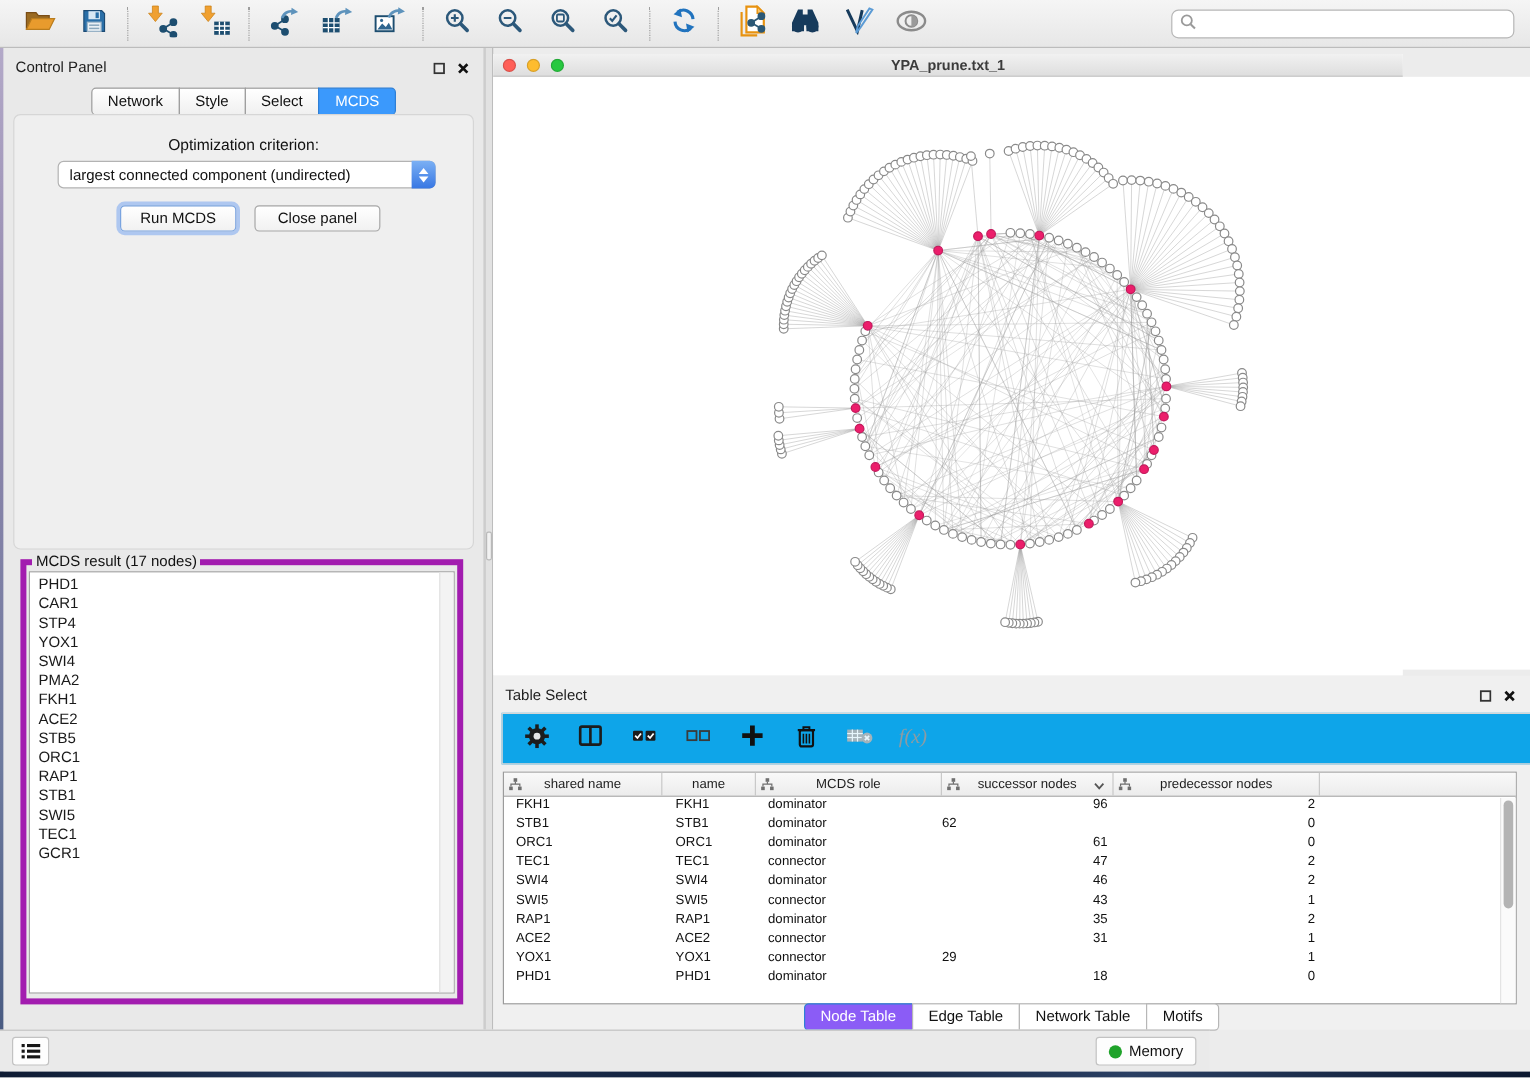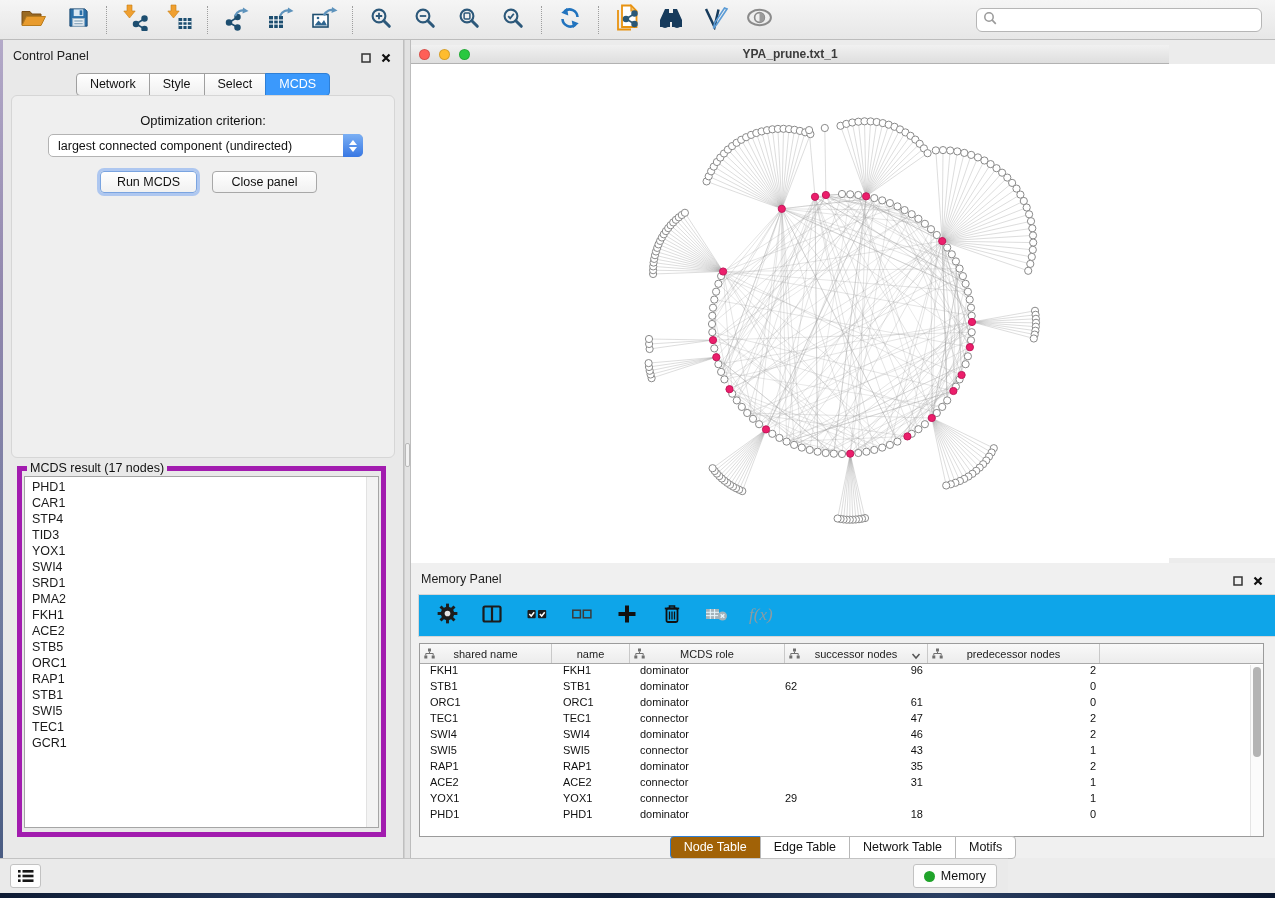--- a/index.html
+++ b/index.html
@@ -81,21 +81,21 @@
   .th .h-icon { position:absolute; left:4px; top:4px; }
   .th .h-sort { position:absolute; right:6px; top:6px; }
   .tr { display:flex; height:16px; font-size:11px; color:#111; }
   .td { overflow:hidden; white-space:nowrap; }
   #tp-scroll { position:absolute; right:0; top:21px; bottom:0; width:13px; background:#fbfbfb; border-left:1px solid #e4e4e4; }
   #tp-thumb { position:absolute; left:2px; top:2px; width:8px; height:90px; background:#b4b4b4; border-radius:4px; }
   #tp-tabs { position:absolute; left:0; top:273px; width:100%; display:flex; justify-content:center; }
   .tp-tab { font-size:12.5px; padding:3px 13px 4px; background:#fff; border:1px solid #b7b7b7; margin-left:-1px; color:#111; }
   .tp-tab:first-child { border-radius:4px 0 0 4px; margin-left:0; }
   .tp-tab:last-child { border-radius:0 4px 4px 0; }
-  .tp-tab.active { background:#a16207; border-color:#2e7fd6; color:#fff; }
+  .tp-tab.active { background:#8b5cf6; border-color:#2e7fd6; color:#fff; }
 
   
   #status-bar { position:absolute; left:0; top:858px; width:1008px; height:35px; background:#eaeaea; border-top:1px solid #c3c3c3; }
   #list-btn { position:absolute; left:10px; top:5px; width:31px; height:24px; background:#fdfdfd;
     border:1px solid #c2c2c2; border-radius:3px; display:flex; align-items:center; justify-content:center; }
   #memory-btn { position:absolute; right:11px; top:5px; height:24px; background:#fdfdfd; border:1px solid #c2c2c2;
     border-radius:3px; display:flex; align-items:center; gap:6px; padding:0 10px; font-size:12.5px; color:#111; }
   #memory-dot { width:11px; height:11px; border-radius:50%; }
 </style>
 </head>
@@ -302,24 +302,22 @@
     <div class="cp-btn" id="run-btn">Run MCDS</div>
     <div class="cp-btn" id="closepanel-btn">Close panel</div>
   </div>
   <fieldset id="mcds-fieldset">
     <legend>MCDS result (17 nodes)</legend>
     <div id="mcds-list">
 
     <div>PHD1</div>
         <div>CAR1</div>
         <div>STP4</div>
-        <div>TID3</div>
         <div>YOX1</div>
         <div>SWI4</div>
-        <div>SRD1</div>
         <div>PMA2</div>
         <div>FKH1</div>
         <div>ACE2</div>
         <div>STB5</div>
         <div>ORC1</div>
         <div>RAP1</div>
         <div>STB1</div>
         <div>SWI5</div>
         <div>TEC1</div>
         <div>GCR1</div>
@@ -930,21 +928,21 @@
           <circle cx="519.8" cy="354.0" r="3.6" fill="#EC1E6B" stroke="#C2185B" stroke-width="1"></circle>
           <circle cx="354.0" cy="365.4" r="3.6" fill="#EC1E6B" stroke="#C2185B" stroke-width="1"></circle>
           <circle cx="495.4" cy="372.4" r="3.6" fill="#EC1E6B" stroke="#C2185B" stroke-width="1"></circle>
           <circle cx="438.2" cy="389.7" r="3.6" fill="#EC1E6B" stroke="#C2185B" stroke-width="1"></circle>
         </g>
       </svg>
   </div>
 </div>
 
 <div id="table-panel">
-  <div class="panel-title">Memory Panel</div>
+  <div class="panel-title">Table Select</div>
   <div class="panel-icons">
     <span><svg width="10" height="10">
           <rect x="1" y="1" width="8" height="8" fill="none" stroke="#333" stroke-width="1.5"></rect>
         </svg></span>
     <span><svg width="10" height="10">
           <path d="M1.5 1.5 L8.5 8.5 M8.5 1.5 L1.5 8.5" stroke="#111" stroke-width="2.2"></path>
         </svg></span>
   </div>
   <div id="tp-toolbar">
       <div class="tp-btn">

